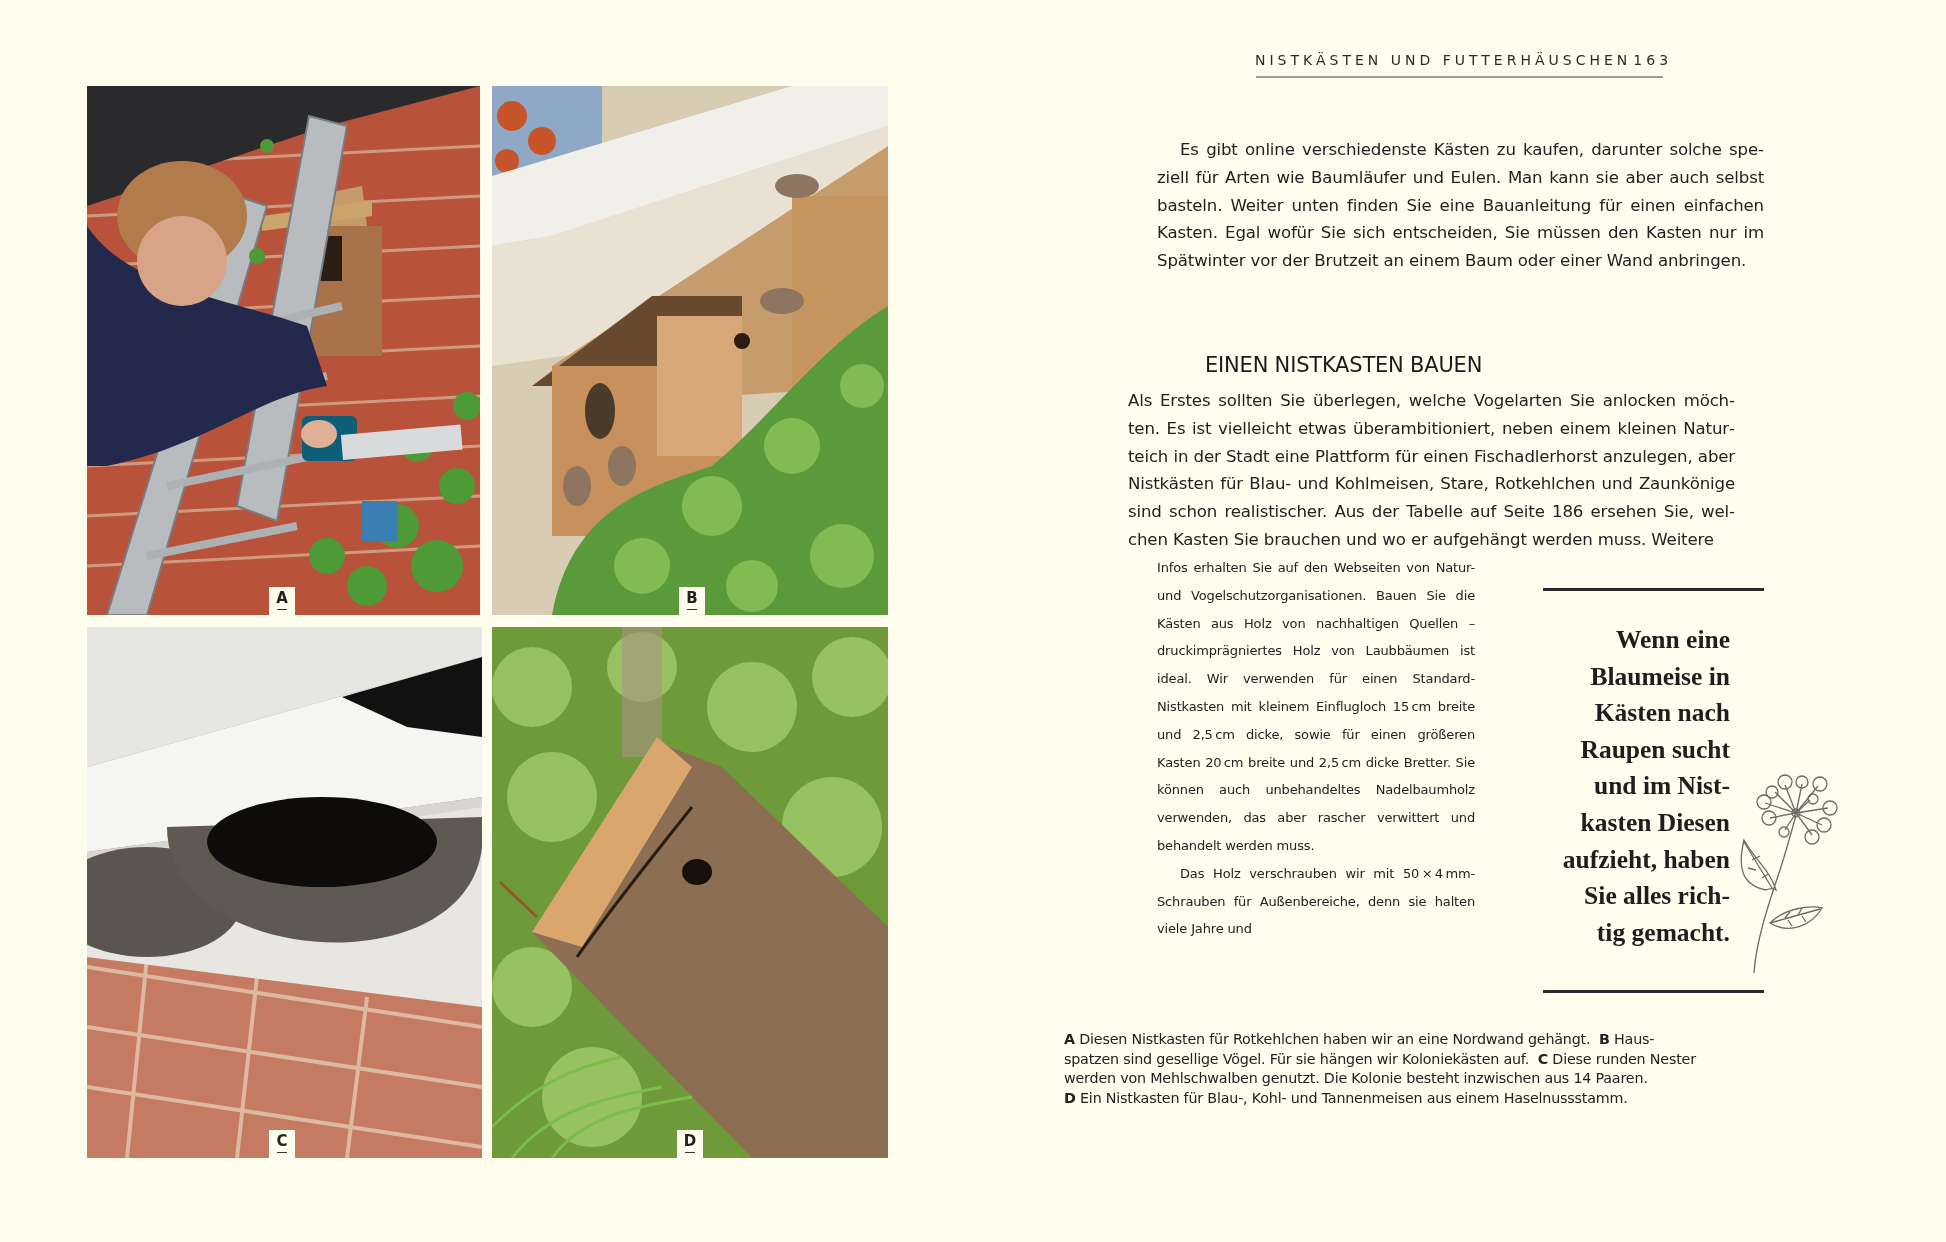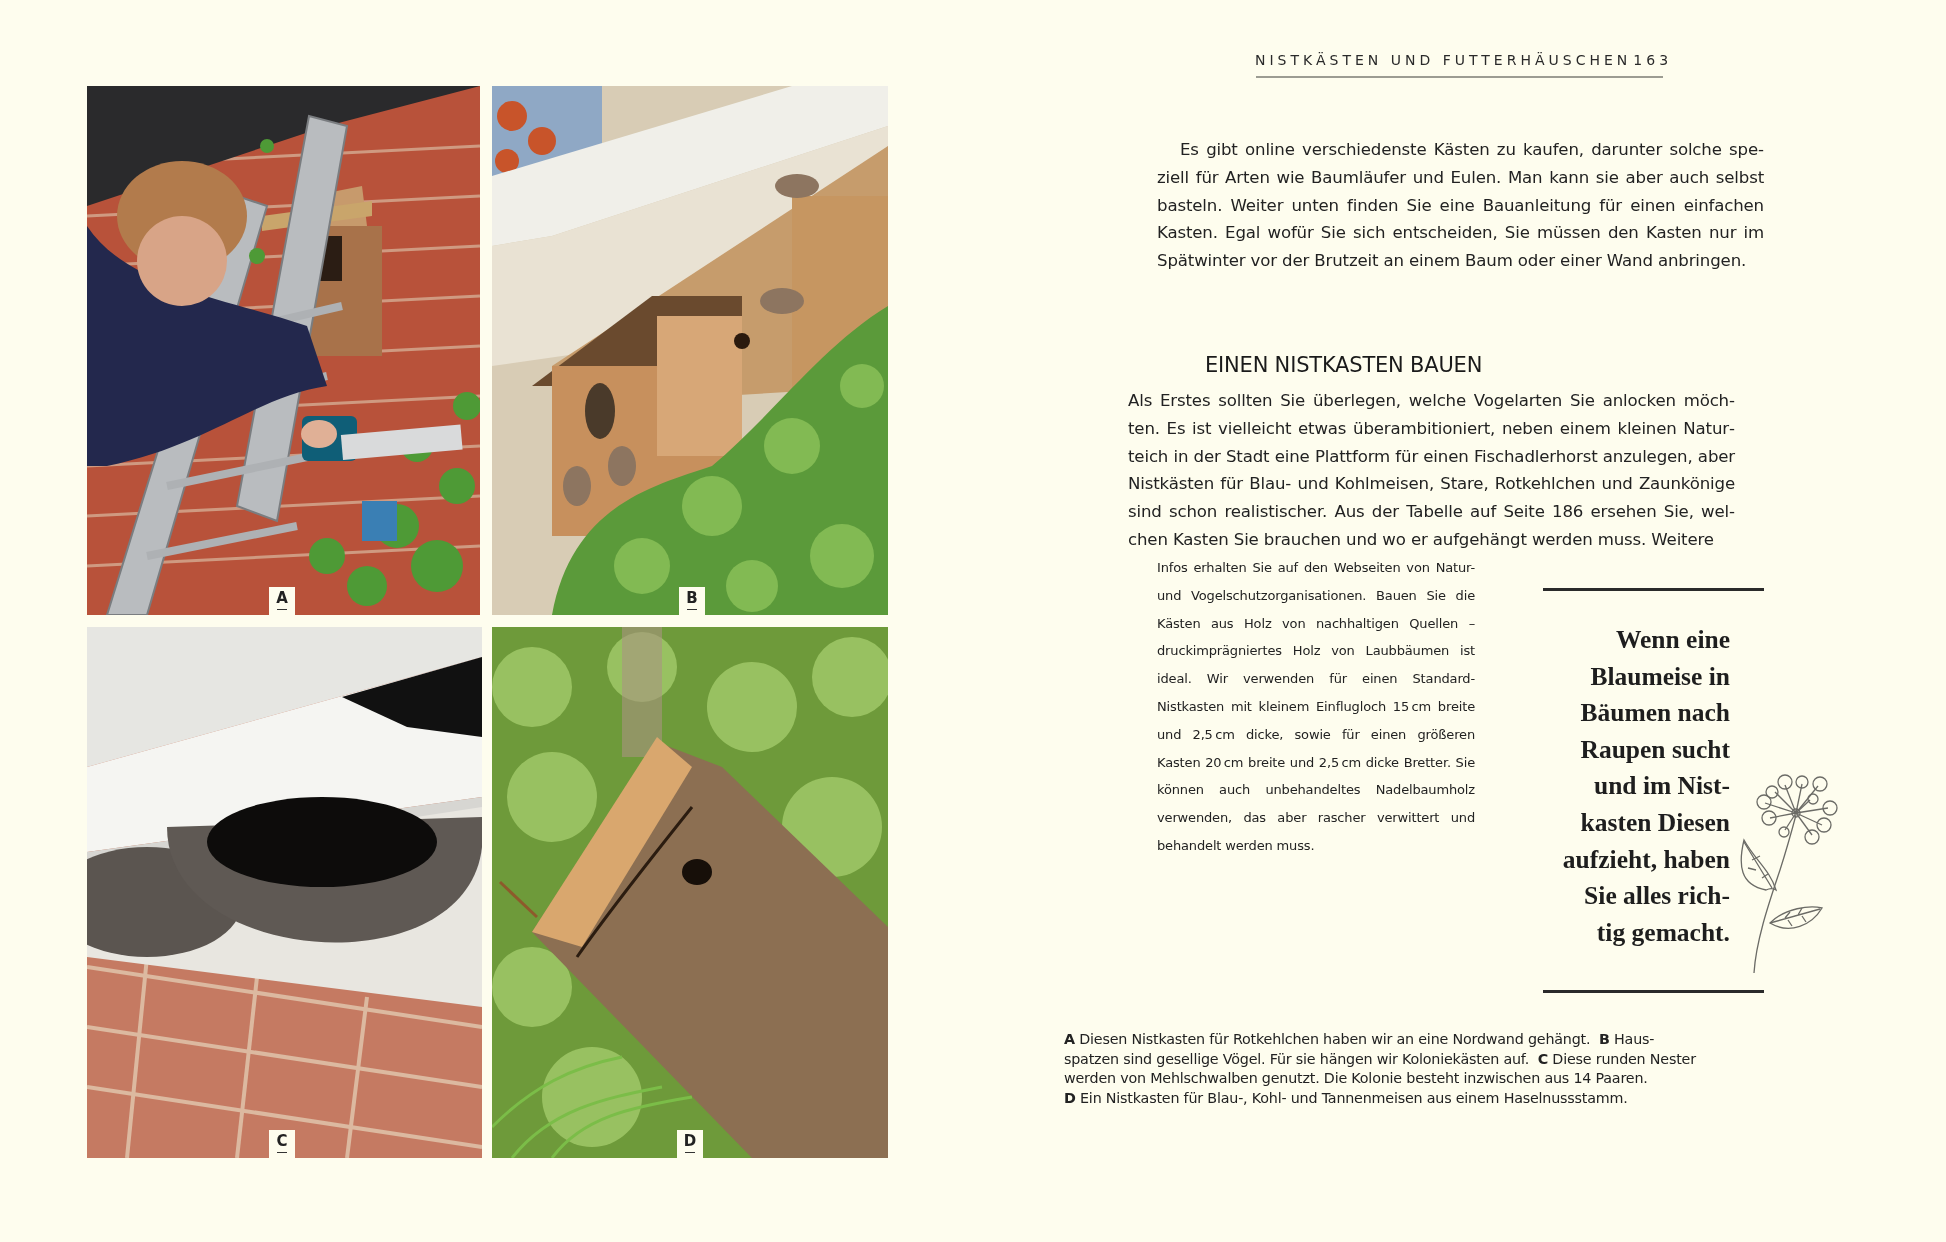--- a/index.html
+++ b/index.html
@@ -207,27 +207,28 @@
 </div>
 
 <div id="heading">EINEN NISTKASTEN BAUEN</div>
 
 <div id="sec-full" class="body-text">
   <p>Als Erstes sollten Sie überlegen, welche Vogelarten Sie anlocken möch­ten. Es ist vielleicht etwas überambitioniert, neben einem kleinen Natur­teich in der Stadt eine Plattform für einen Fischadlerhorst anzulegen, aber Nistkästen für Blau- und Kohlmeisen, Stare, Rotkehlchen und Zaunkönige sind schon realistischer. Aus der Tabelle auf Seite 186 ersehen Sie, wel­chen Kasten Sie brauchen und wo er aufgehängt werden muss. Weitere</p>
 </div>
 
 <div id="sec-narrow" class="body-text">
   <p>Infos erhalten Sie auf den Webseiten von Natur- und Vogelschutzorganisa­tionen. Bauen Sie die Kästen aus Holz von nachhaltigen Quellen – druckim­prägniertes Holz von Laubbäumen ist ideal. Wir verwenden für einen Stan­dard-Nistkasten mit kleinem Einflug­loch 15 cm breite und 2,5 cm dicke, so­wie für einen größeren Kasten 20 cm breite und 2,5 cm dicke Bretter. Sie kön­nen auch unbehandeltes Nadelbaum­holz verwenden, das aber rascher ver­wittert und behandelt werden muss.</p>
+  <p class="indent">Das Holz verschrauben wir mit 50 × 4 mm-Schrauben für Außenberei­che, denn sie halten viele Jahre und</p>
 </div>
 
 <div class="pull-rule" style="top:588px;"></div>
 <div id="pull-quote">
   <span>Wenn eine</span>
   <span>Blaumeise in</span>
-  <span>Bäumen nach</span>
+  <span>Kästen nach</span>
   <span>Raupen sucht</span>
   <span>und im Nist-</span>
   <span>kasten Diesen</span>
   <span>aufzieht, haben</span>
   <span>Sie alles rich-</span>
   <span>tig gemacht.</span>
 </div>
 <div class="pull-rule" style="top:990px;"></div>
 
 <svg id="flower" viewBox="0 0 110 210" fill="none" stroke="#6b6b66" stroke-width="1.3">

